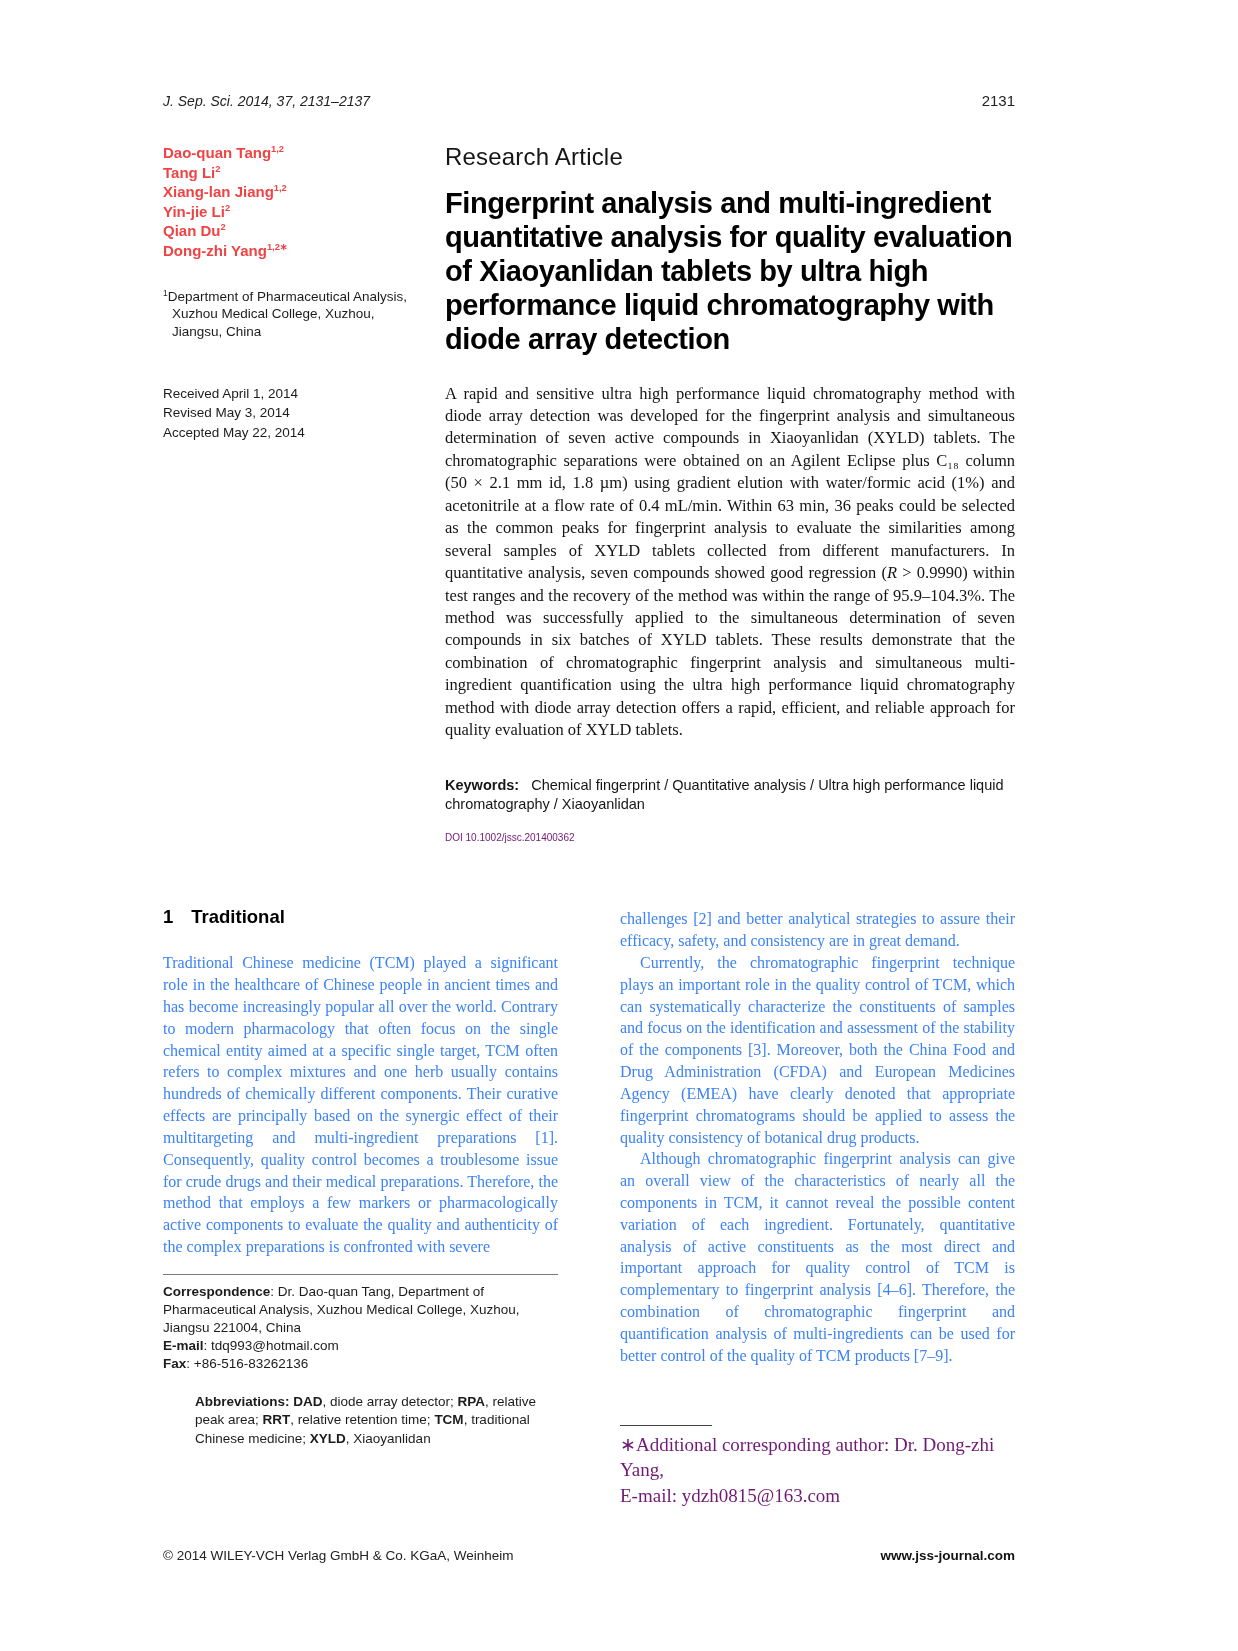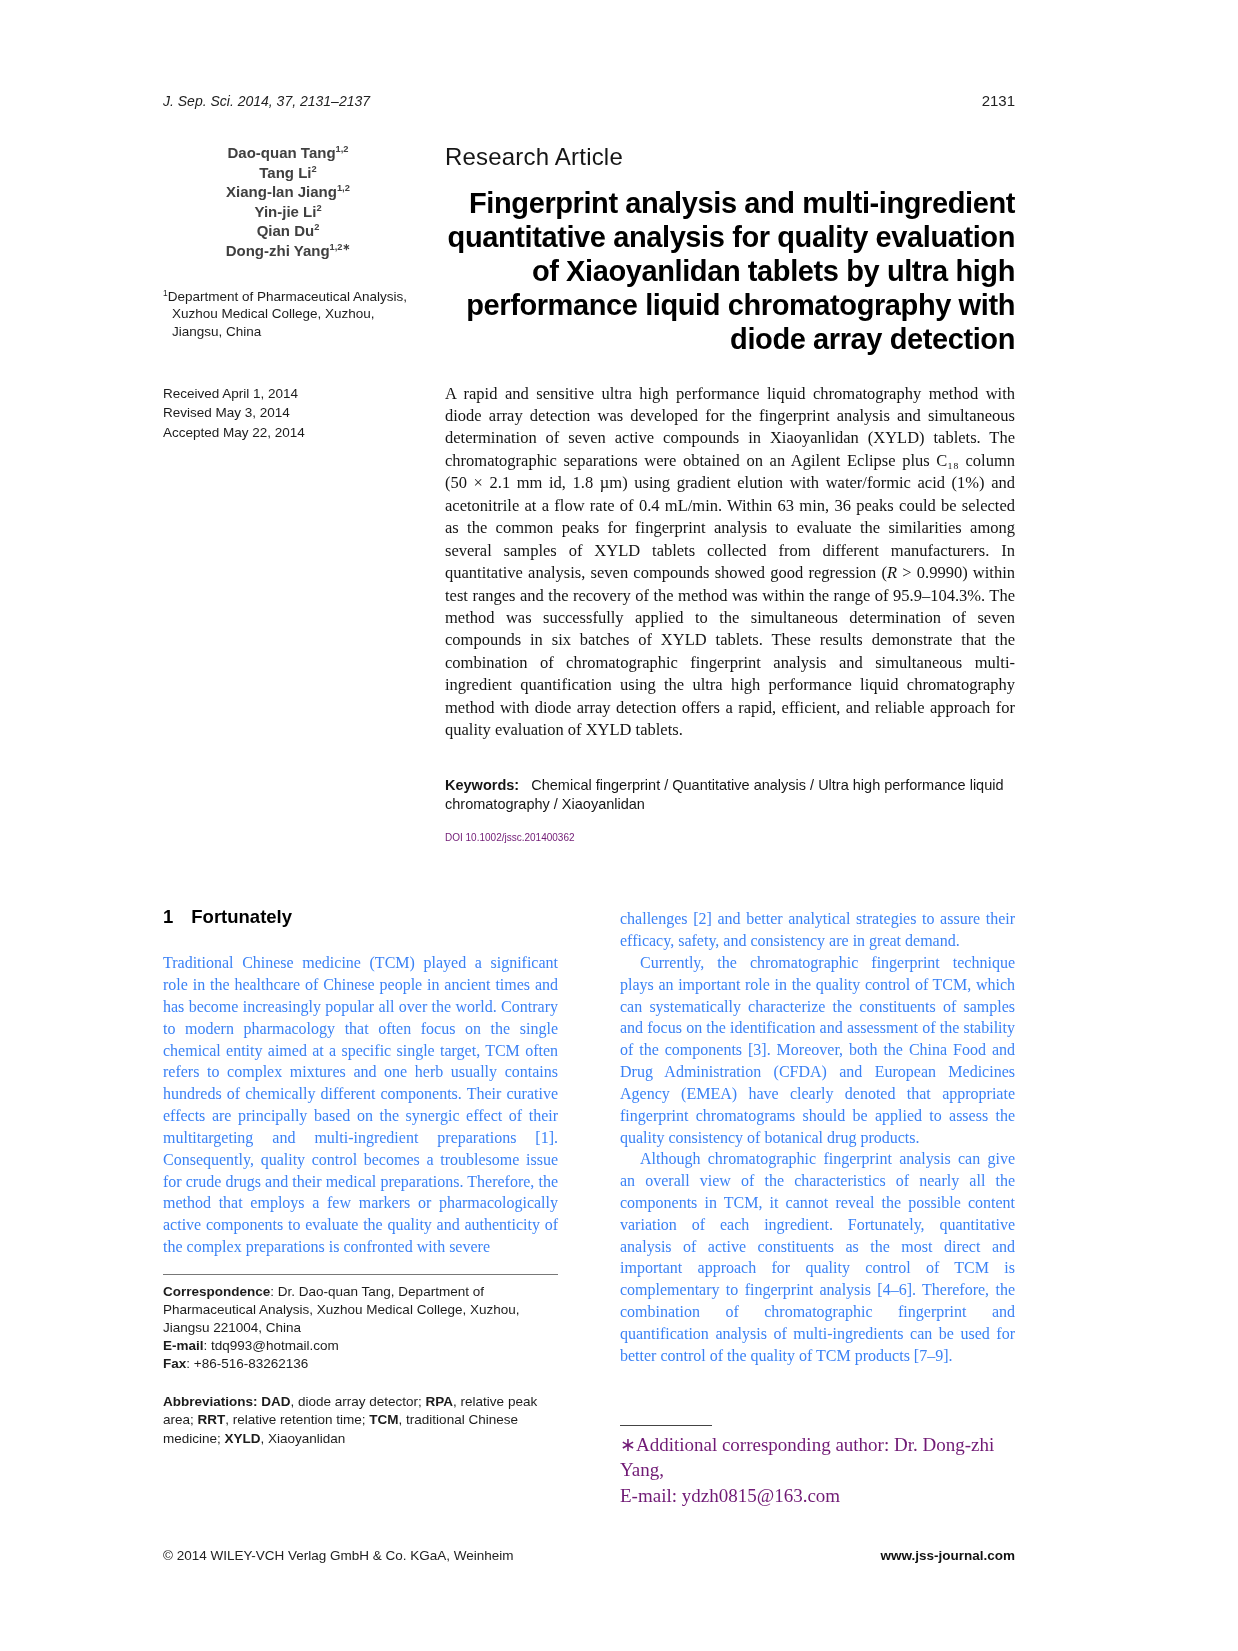--- a/index.html
+++ b/index.html
@@ -25,37 +25,36 @@
     color: #222;
   }
   .runhead .jref { font-style: italic; }
   .runhead .pnum { font-style: normal; font-size: 15px; }
 
   
   .topgrid { display: flex; gap: 32px; margin-top: 34px; }
   .side { width: 250px; flex: 0 0 250px; }
   .main { flex: 1 1 auto; }
 
-  .authors { font-size: 15px; font-weight: bold; line-height: 1.3; color: #404040; text-align: center; }
+  .authors { font-size: 15px; font-weight: bold; line-height: 1.3; color: #ef4444; }
   .authors .author { display: block; }
   sup { font-size: 0.62em; vertical-align: super; line-height: 0; }
 
   .affils { margin-top: 28px; font-size: 13.5px; line-height: 1.28; color: #1c1c1c; }
   .affil { padding-left: 9px; text-indent: -9px; }
   .dates { margin-top: 44px; font-size: 13.5px; line-height: 1.45; color: #1c1c1c; }
 
   .arttype { font-size: 24px; color: #161616; letter-spacing: 0.2px; }
   .title {
     margin-top: 16px;
     font-size: 29px;
     font-weight: bold;
     line-height: 1.17;
     letter-spacing: -0.4px;
     color: #000;
-    text-align: right;
   }
   .abstract {
     margin-top: 26px;
     font-family: "Liberation Serif", serif;
     font-size: 16.5px;
     line-height: 1.36;
     text-align: justify;
     color: #141414;
   }
   .kwblock { margin-top: 34px; font-size: 14.5px; line-height: 1.35; color: #161616; }
@@ -79,21 +78,21 @@
   .col .body-text p.indent { text-indent: 20px; }
   .leftcol .body-text { margin-top: 24px; }
   .rightcol .body-text p + p { margin-top: 0; }
 
   .corr-rule {
     border: 0; border-top: 1px solid #777;
     margin: 16px 0 8px 0;
   }
   .corr { font-size: 13.5px; line-height: 1.33; color: #1c1c1c; }
   .corr b { font-weight: bold; }
-  .abbr { margin-top: 20px; font-size: 13.5px; line-height: 1.4; color: #1c1c1c; }
+  .abbr { margin-top: 20px; font-size: 13.5px; line-height: 1.4; color: #1c1c1c; margin-left: 32px; }
 
   .footnote-rule {
     border: 0; border-top: 1px solid #444;
     width: 92px; margin: 58px 0 6px 0;
   }
   .footnote {
     font-family: "Liberation Serif", serif;
     font-size: 19px;
     line-height: 1.35;
     color: #701a75;
@@ -154,21 +153,21 @@
           <span>&nbsp; <span>Chemical fingerprint / Quantitative analysis / Ultra high performance liquid chromatography / Xiaoyanlidan</span></span>
           <div class="doi">DOI 10.1002/jssc.201400362</div>
         </div>
       </div>
     </div>
 
     <div class="columns">
 
       <div class="col leftcol">
         <h2 class="secheading">
-          <span class="secnum">1</span><span>Fortunately</span>
+          <span class="secnum">1</span><span>Traditional</span>
         </h2>
         <div class="body-text">
           <p>Traditional Chinese medicine (TCM) played a significant role in the healthcare of Chinese people in ancient times and has become increasingly popular all over the world. Contrary to modern pharmacology that often focus on the single chemical entity aimed at a specific single target, TCM often refers to complex mixtures and one herb usually contains hundreds of chemically different components. Their curative effects are principally based on the synergic effect of their multitargeting and multi-ingredient preparations [1]. Consequently, quality control becomes a troublesome issue for crude drugs and their medical preparations. Therefore, the method that employs a few markers or pharmacologically active components to evaluate the quality and authenticity of the complex preparations is confronted with severe</p>
         </div>
 
         <hr class="corr-rule">
 
         <div class="corr">
           <div><b>Correspondence</b><span>: Dr. Dao-quan Tang, Department of Pharmaceutical Analysis, Xuzhou Medical College, Xuzhou, Jiangsu 221004, China</span></div>
           <div><b>E-mail</b>: <a class="plain">tdq993@hotmail.com</a></div>

